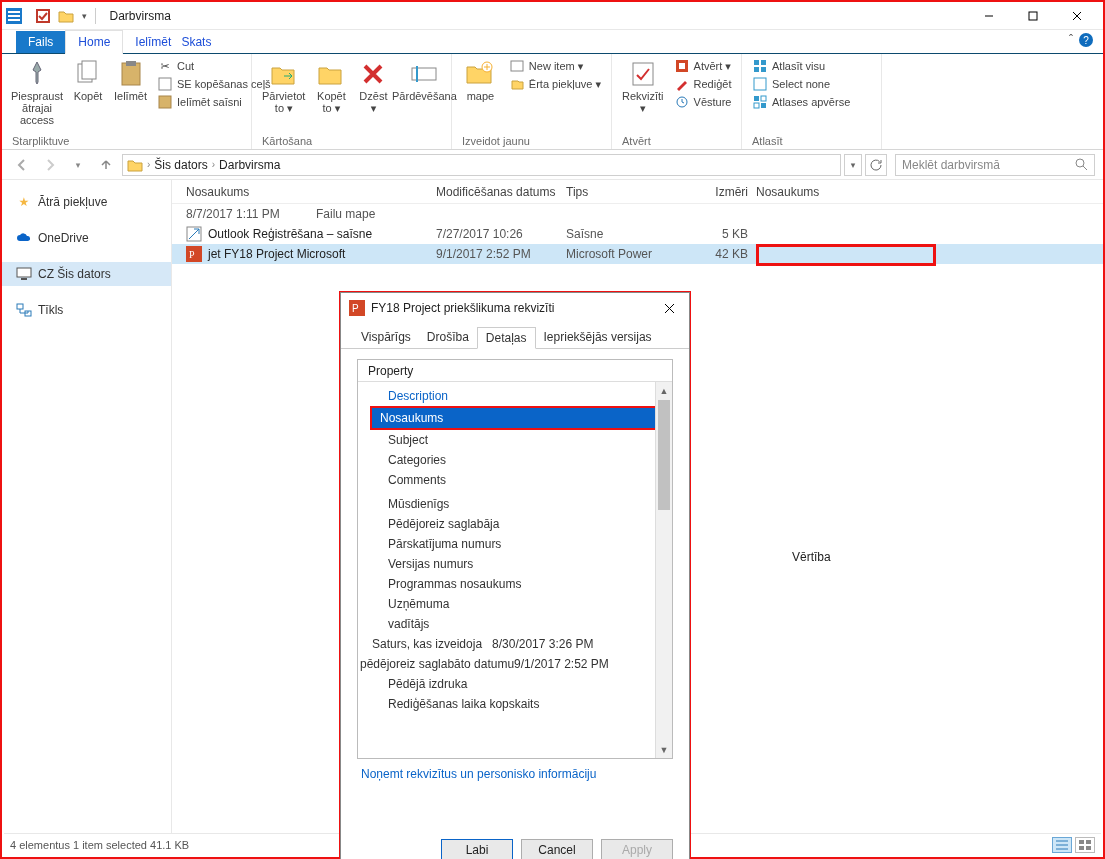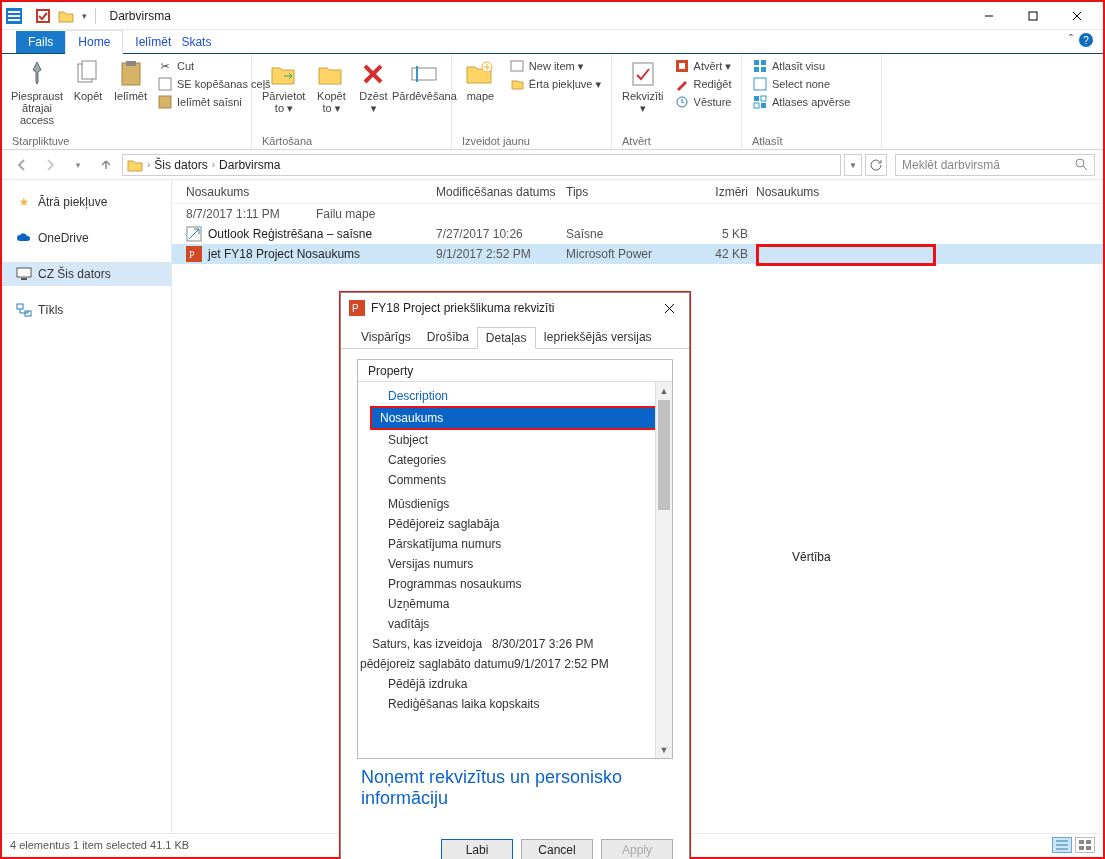--- a/index.html
+++ b/index.html
@@ -86,21 +86,21 @@
   .dialog .listframe .lhead { height:22px; border-bottom:1px solid #ddd; padding-left:10px; display:flex; align-items:center; font-size:12px;}
   .dialog .plist { padding:4px 0 4px 0; font-size:12px; color:#333; line-height:18px; position:relative;}
   .dialog .prow { padding:1px 20px; white-space:nowrap;}
   .dialog .prow.indent { padding-left:30px;}
   .dialog .prow.indent2 { padding-left:30px;}
   .dialog .prow.less { padding-left:14px;}
   .dialog .prow.sel { background:#0a64c8; color:#fff; margin:0 4px 0 12px; padding-left:8px; border:2px solid #e11;}
   .dialog .scrollbar { position:absolute; right:0; top:22px; bottom:0; width:17px; background:#f1f1f1; border-left:1px solid #ddd;}
   .dialog .scrollbar .thumb { position:absolute; left:2px; right:2px; top:18px; height:110px; background:#c1c1c1;}
   .dialog .scrollbar .arr { position:absolute; left:0; right:0; height:17px; display:flex; align-items:center; justify-content:center; color:#666; font-size:9px;}
-  .dialog .linkline { color:#0a64c8; font-size:18px; padding:8px 2px 2px 4px; }
+  .dialog .linkline { color:#0a64c8; font-size:12px; padding:8px 2px 2px 4px; }
   .dialog .btnrow { position:absolute; bottom:10px; right:16px; display:flex; gap:8px;}
   .dialog .btn { width:72px; height:22px; border:1px solid #adadad; background:#e9e9e9; display:flex; align-items:center; justify-content:center; font-size:12px;}
   .dialog .btn.primary { border:1.5px solid #0a64c8; background:#e9e9e9;}
   .dialog .btn.disabled { color:#aaa;}
 
   .vertiba { position:absolute; left:620px; top:370px; font-size:12px;}
 
   
   .status { position:absolute; left:2px; right:2px; bottom:2px; height:22px; border-top:1px solid #e8e8e8; display:flex; align-items:center; padding:0 6px; font-size:11px; color:#555; background:#fff;}
   .status .spacer{flex:1;}
@@ -496,21 +496,21 @@
         <div class="c5"></div>
       </div>
       <div class="filerow sel">
         <div class="c1">
             <span class="fileicon">
               <svg width="16" height="16">
                 <rect width="16" height="16" fill="#d24726"></rect>
                 <text x="3" y="12" fill="#fff" font-size="10" font-family="Segoe UI">P</text>
               </svg>
             </span>
-            <span>jet FY18 Project Nosaukums</span>
+            <span>jet FY18 Project Microsoft</span>
           </div>
         <div class="c2">9/1/2017 2:52 PM</div>
         <div class="c3">Microsoft Power</div>
         <div class="c4">42 KB</div>
         <div class="c5"></div>
       </div>
 
       <div class="redbox" style="left:584px; top:64px; width:180px; height:22px;"></div>
 
       <div class="vertiba">Vērtība</div>

